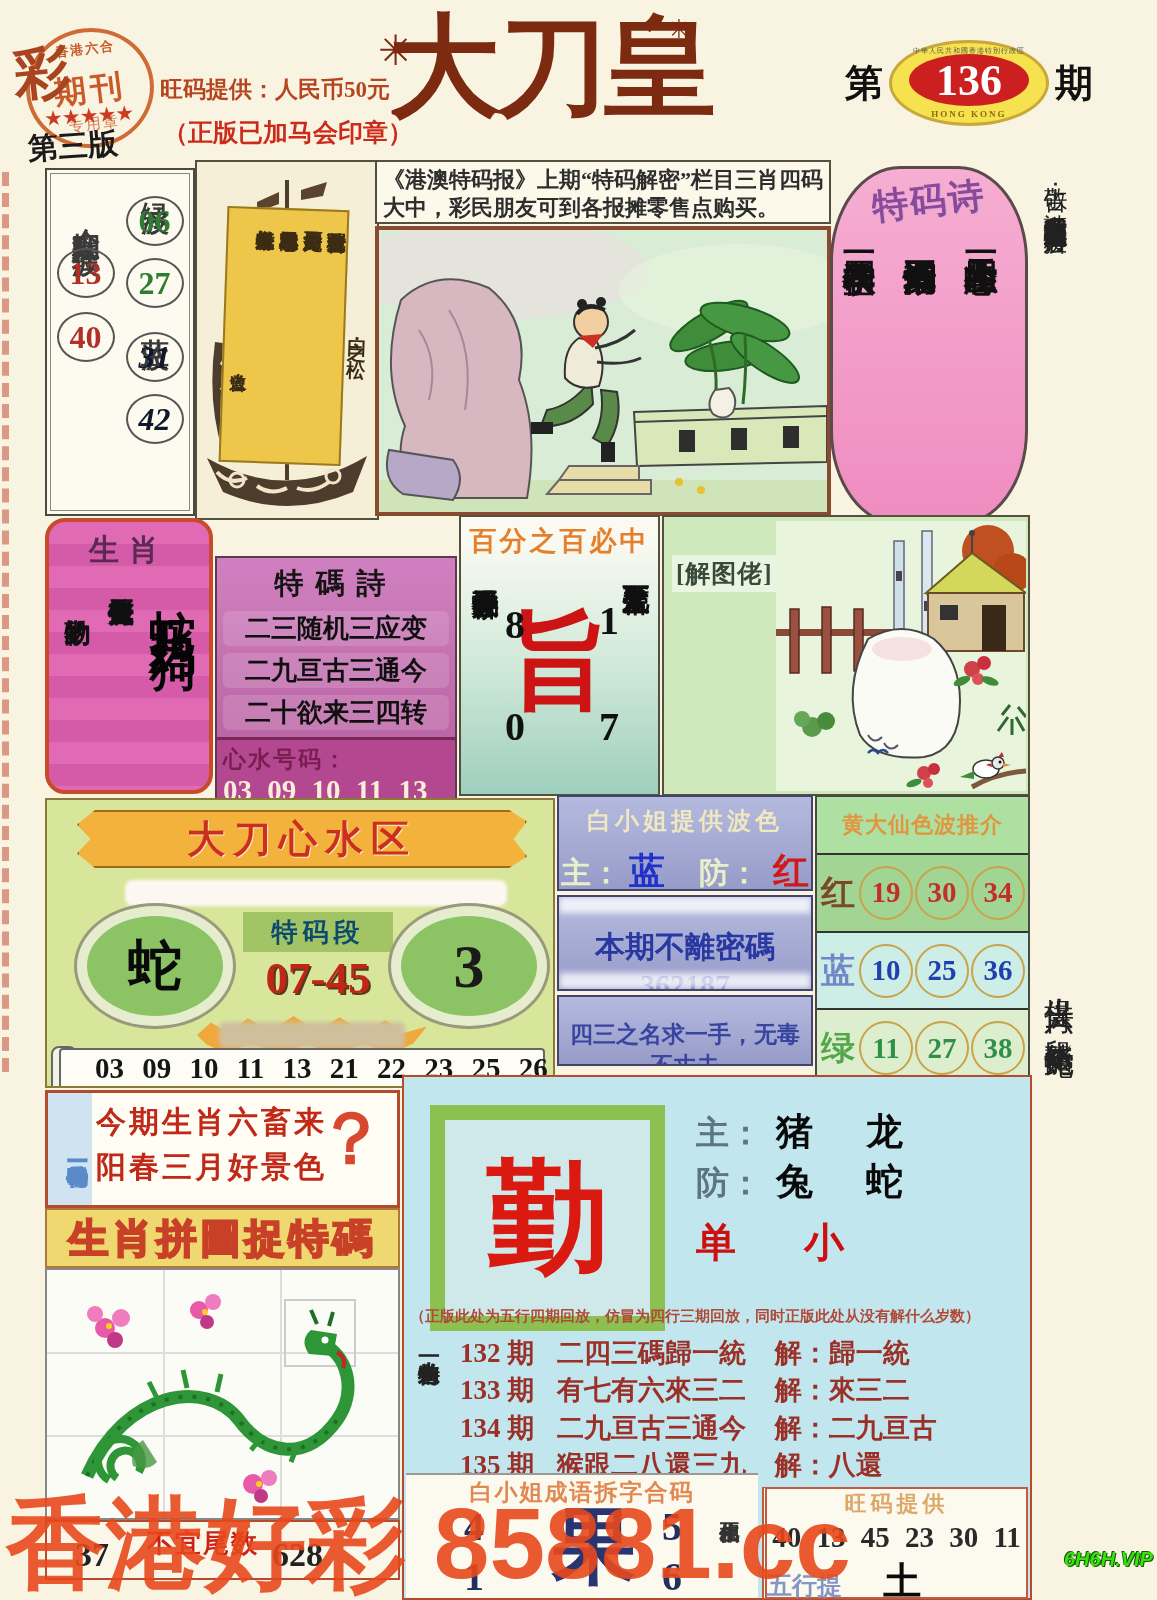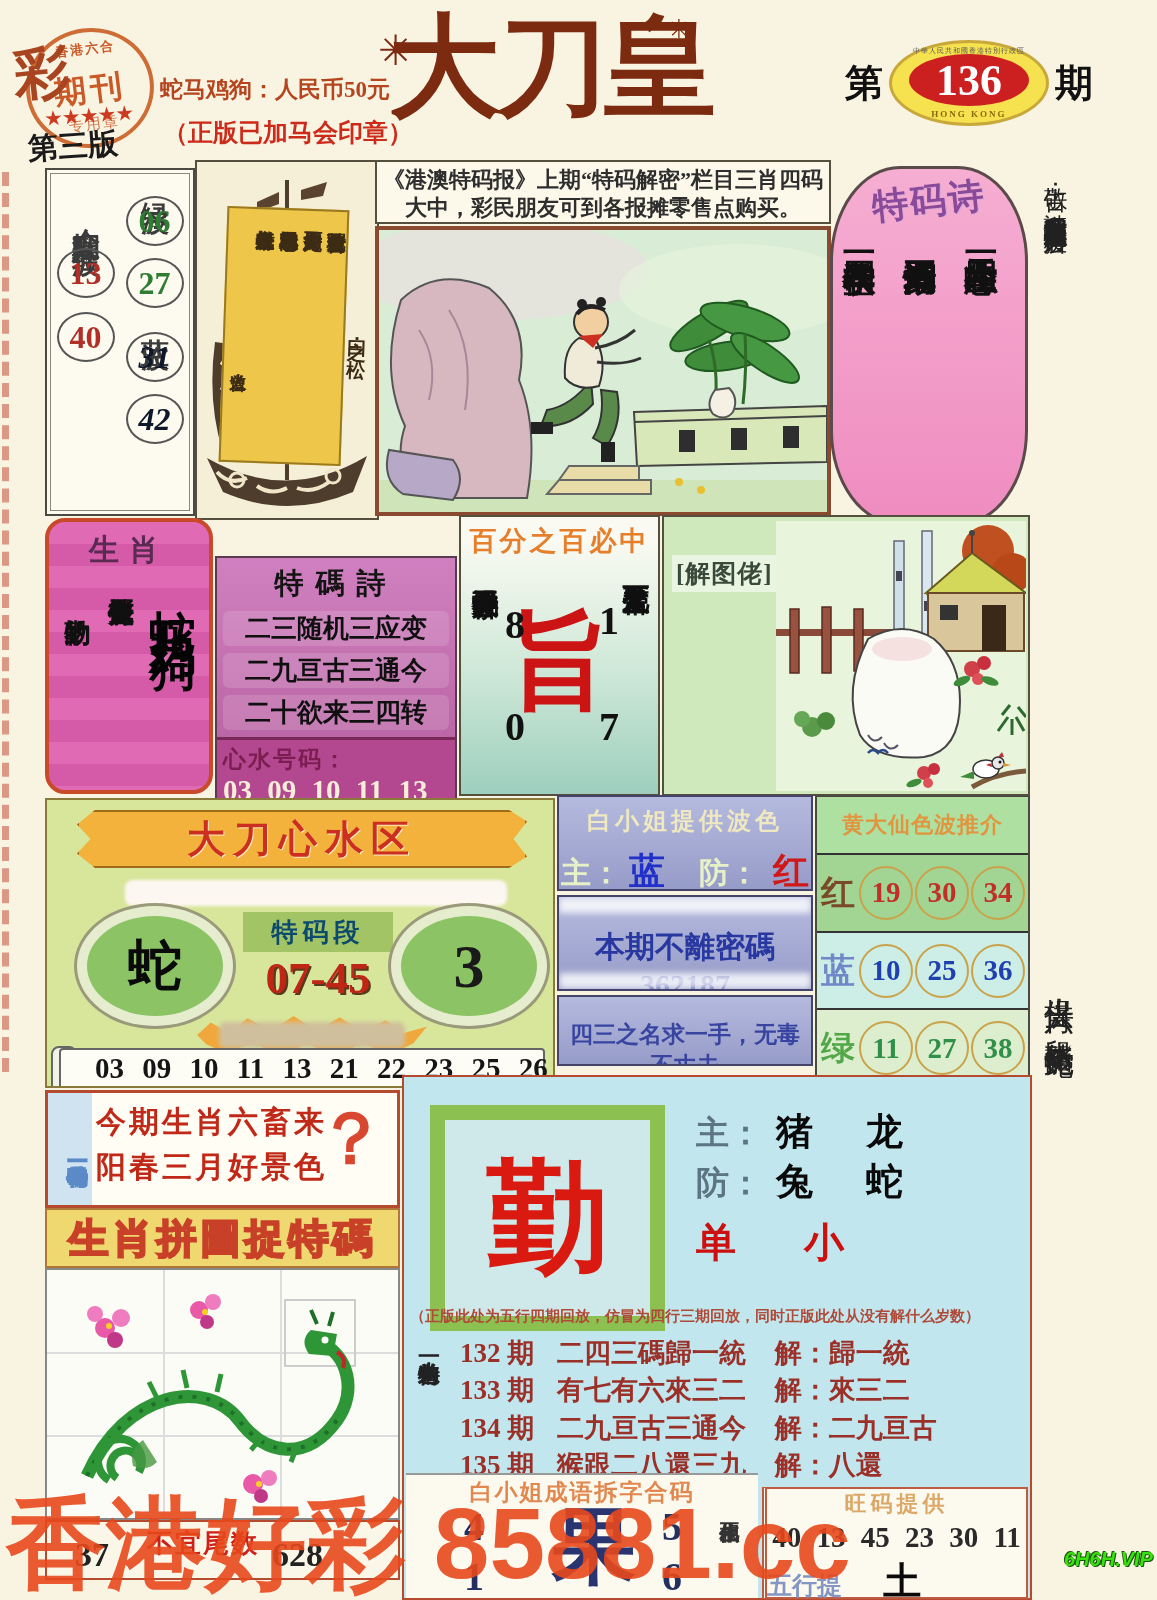--- a/index.html
+++ b/index.html
@@ -45,21 +45,21 @@
 
   .boat-panel{left:195px;top:160px;width:180px;height:356px;background:#f6efd8;border:2px solid #55503e;overflow:hidden;}
   .sail{left:26px;top:46px;width:122px;height:256px;background:#edc64a;border:2px solid #9a7a20;
     transform:rotate(2deg);padding:6px 4px;box-sizing:border-box;}
   .sail-text{writing-mode:vertical-rl;text-orientation:upright;font-size:19px;font-weight:bold;color:#3c2c14;
     height:100%;line-height:1.25;}
   .sail-intro{margin-top:108px;}
   .sail-sign{margin-top:146px;font-size:17px;}
 
   .notice-box{left:375px;top:160px;width:456px;height:64px;background:#fcf8ea;border:2px solid #55503e;
-    font-size:22px;font-weight:bold;color:#2e2e2e;padding:4px 0;box-sizing:border-box;line-height:1.25;text-align:center;}
+    font-size:22px;font-weight:bold;color:#2e2e2e;padding:4px 6px;box-sizing:border-box;line-height:1.25;}
 
   .main-pic{left:375px;top:226px;width:456px;height:290px;border:4px solid #8a4a30;box-sizing:border-box;background:#d9edd6;}
 
   .teme-oval{left:830px;top:166px;width:192px;height:354px;background:linear-gradient(180deg,#f6aed2,#ef8cc0);
     border:3px solid #5a4a4a;border-radius:70px/95px;overflow:hidden;}
   .to-title{position:absolute;top:8px;width:100%;text-align:center;font-size:36px;font-weight:bold;
     color:#8a4a9a;transform:rotate(-6deg);letter-spacing:2px;text-shadow:1px 1px 0 #d8a8d8;}
   .to-cols{position:absolute;top:66px;left:0;right:0;bottom:8px;writing-mode:vertical-rl;text-orientation:upright;
     font-size:33px;font-weight:bold;color:#111;padding:0 14px;line-height:1.85;}
 
@@ -207,21 +207,21 @@
 <body>
 
 <div class="abs stamp-circle">
   <div class="stamp-ring">香港六合</div>
   <div class="stamp-center">期刊</div>
   <div class="stamp-bottom">专用章</div>
 </div>
 <div class="abs cai-char">彩</div>
 <div class="abs stamp-stars">★★★★★</div>
 <div class="abs edition">第三版</div>
-<div class="abs price">蛇马鸡狗：人民币50元</div>
+<div class="abs price">旺码提供：人民币50元</div>
 <div class="abs seal-note">（正版已加马会印章）</div>
 <div class="abs title-star1">✳</div>
 <div class="abs main-title">大刀皇</div>
 <div class="abs title-star2">✳</div>
 <div class="abs issue-badge">
   <span class="issue-char">第</span>
   <span class="badge-ellipse">
     <span class="badge-ring-top">中華人民共和國香港特別行政區</span>
     <span class="badge-red">136</span>
     <span class="badge-hk">HONG KONG</span>

